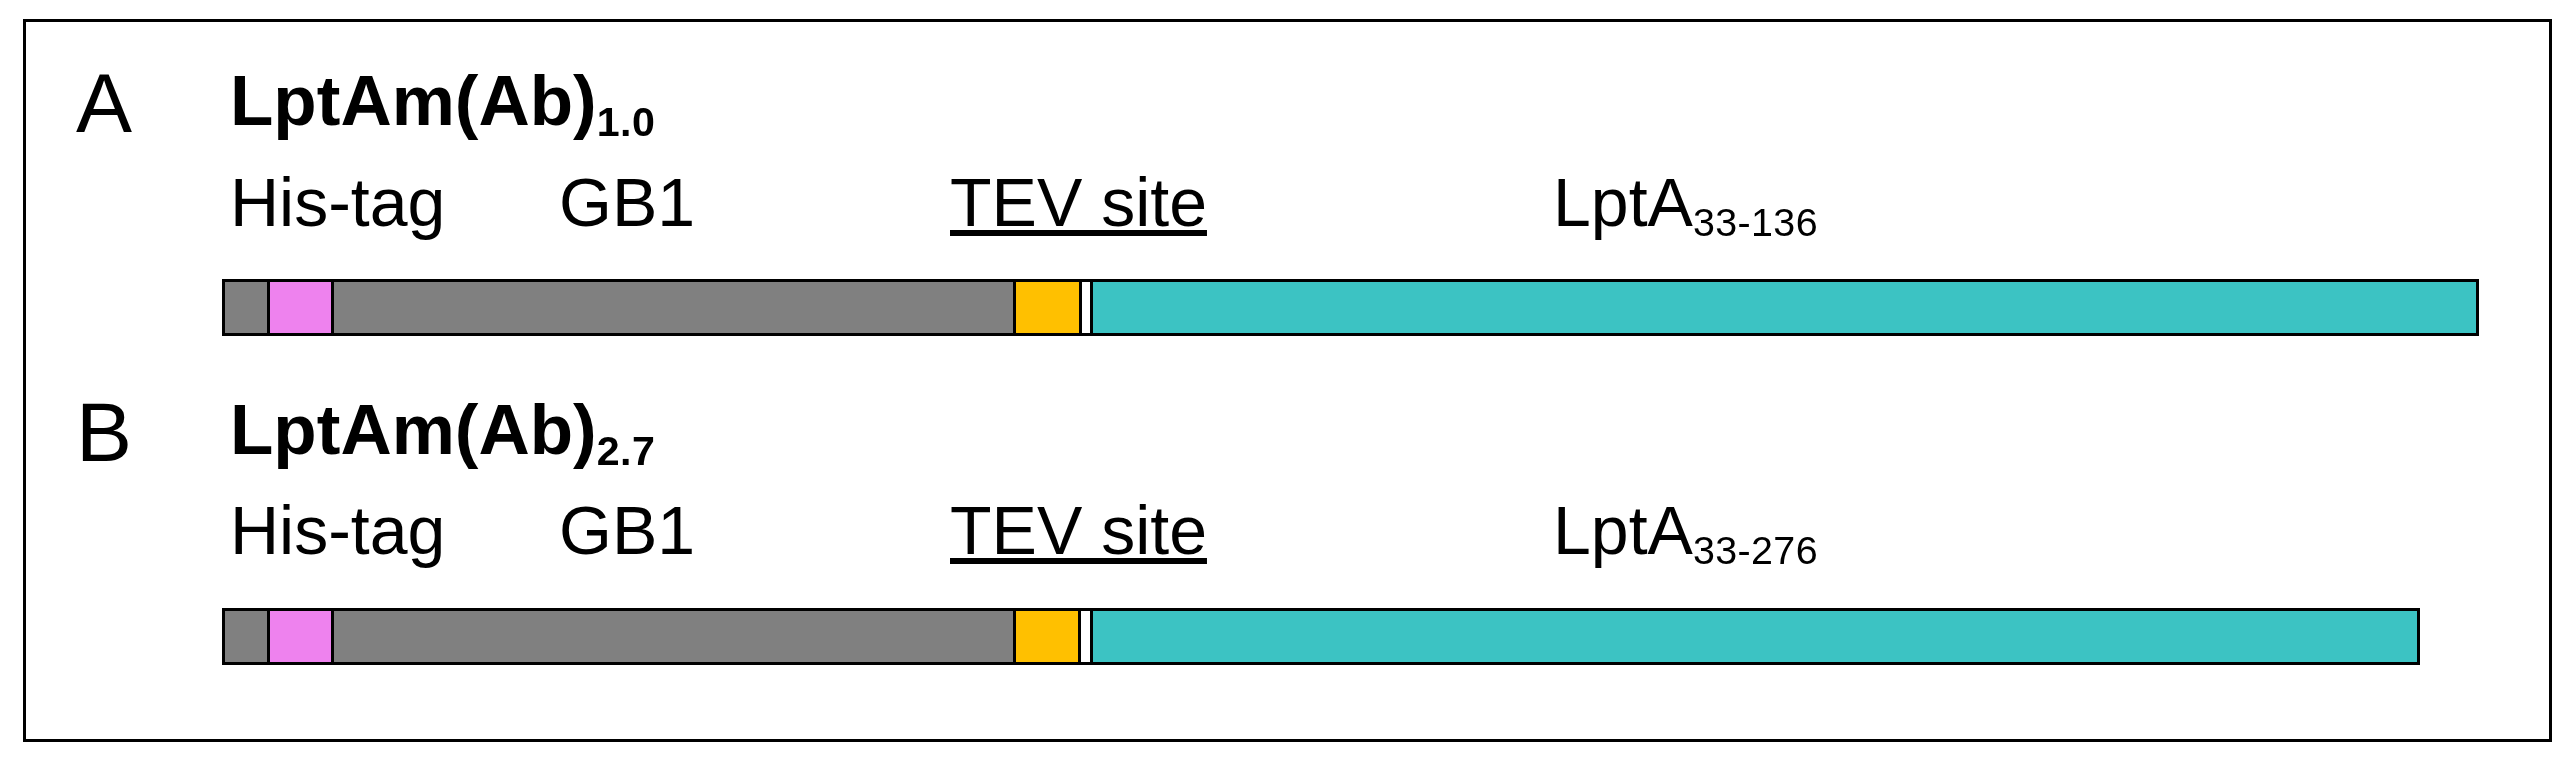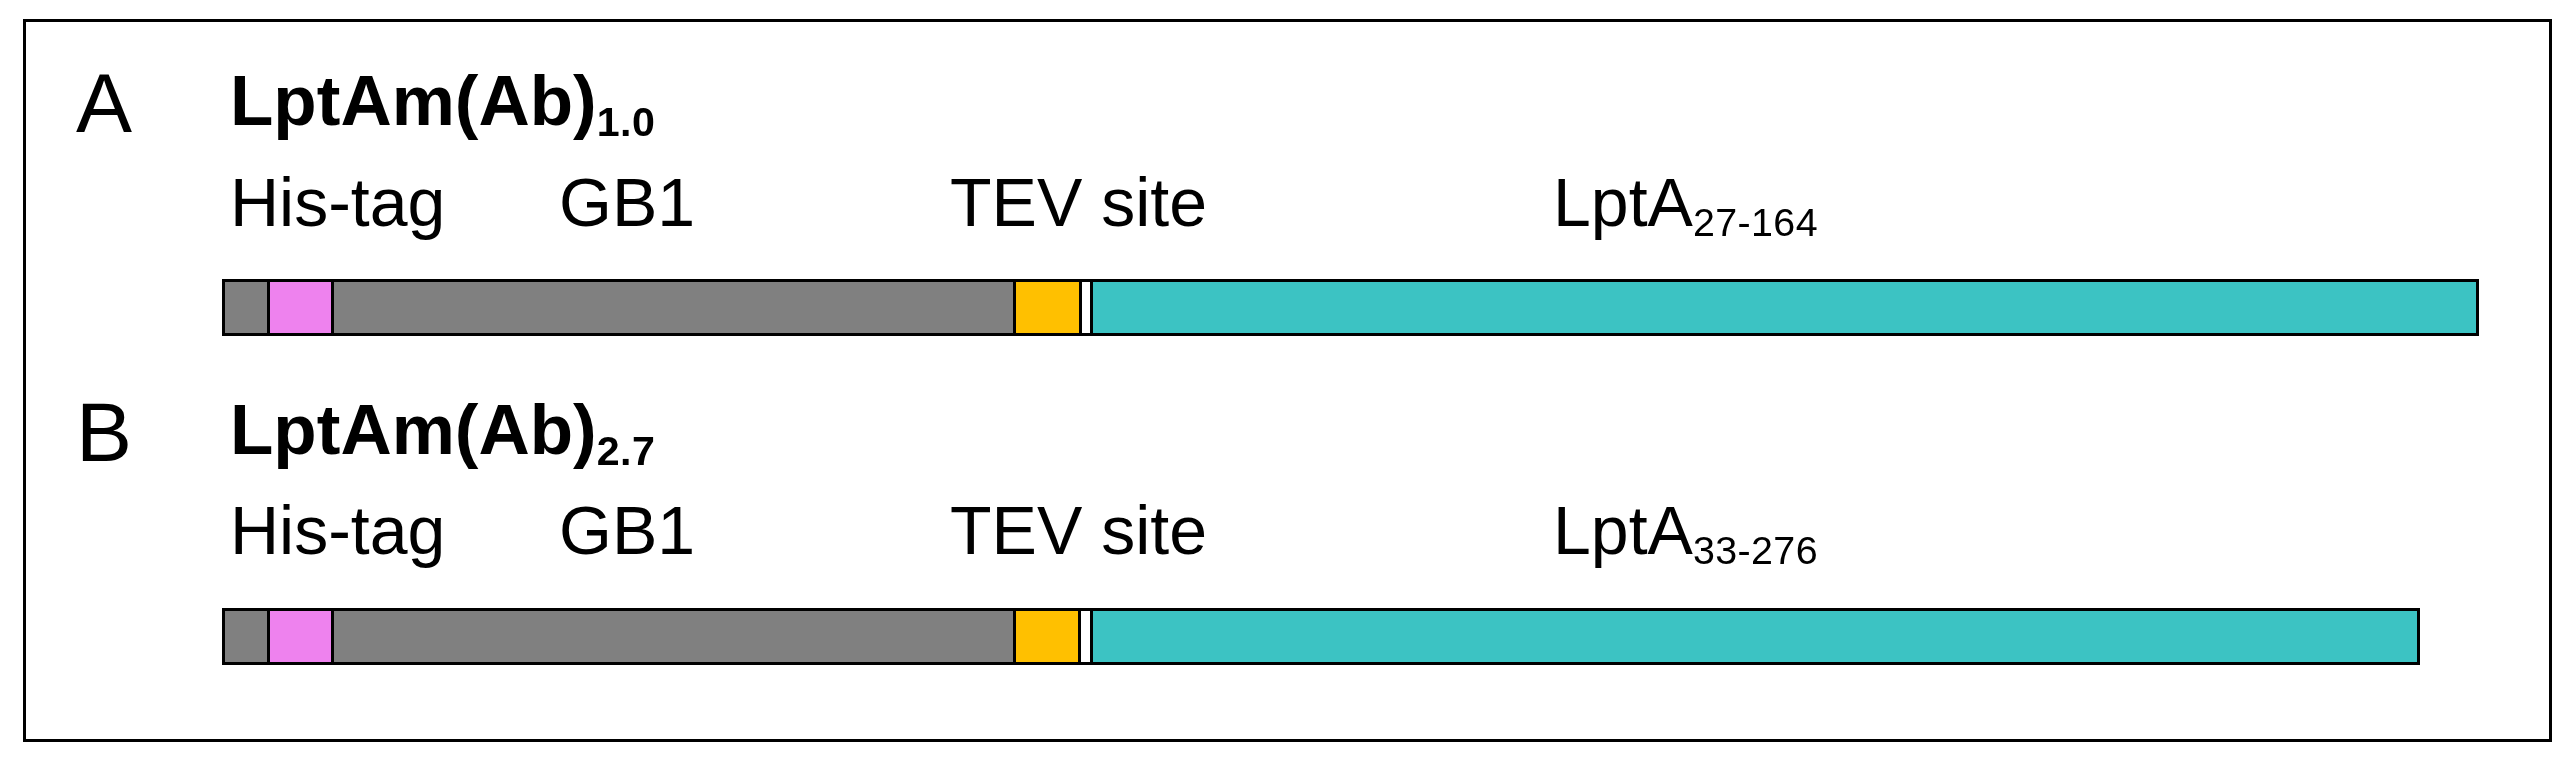--- a/index.html
+++ b/index.html
@@ -35,21 +35,21 @@
     font-weight:bold;
   }
   .title-a{top:65px;}
   .title-b{top:394px;}
 
   .domain-label{font-size:68px;font-weight:400;}
   .row-a{top:168px;}
   .row-b{top:496px;}
   .lbl-his{left:230px;}
   .lbl-gb1{left:521px;margin-left:38px;}
-  .lbl-tev{left:950px;}
+  .lbl-tev{left:950px;text-decoration:underline;}
   .lbl-lpta{left:1553px;}
 
   .sub{
     font-size:0.58em;
     vertical-align:-0.26em;
     letter-spacing:0.01em;
   }
 
   .construct-bar{
     left:222px;
@@ -76,21 +76,21 @@
 <div class="frame"></div>
 
 <section>
   <div class="abs panel-letter letter-a">A</div>
 
   <div class="abs construct-title title-a"><span>LptAm(Ab)</span><span class="sub">1.0</span></div>
 
   <div class="abs domain-label row-a lbl-his">His-tag</div>
   <div class="abs domain-label row-a lbl-gb1">GB1</div>
   <div class="abs domain-label row-a lbl-tev">TEV site</div>
-  <div class="abs domain-label row-a lbl-lpta"><span>LptA</span><span class="sub">27-164</span></div>
+  <div class="abs domain-label row-a lbl-lpta"><span>LptA</span><span class="sub">33-136</span></div>
 
   <div class="abs construct-bar bar-a">
       <div class="segment" style="width: 45px; background: rgb(128, 128, 128);"></div>
       <div class="segment" style="width: 64px; background: rgb(238, 130, 238);"></div>
       <div class="segment" style="width: 684px; background: rgb(128, 128, 128);"></div>
       <div class="segment" style="width: 66px; background: rgb(255, 192, 0);"></div>
       <div class="segment" style="width: 11.5px; background: rgb(255, 255, 255);"></div>
       <div class="segment" style="width: 1386px; background: rgb(60, 195, 195);"></div>
     </div>
 </section>

